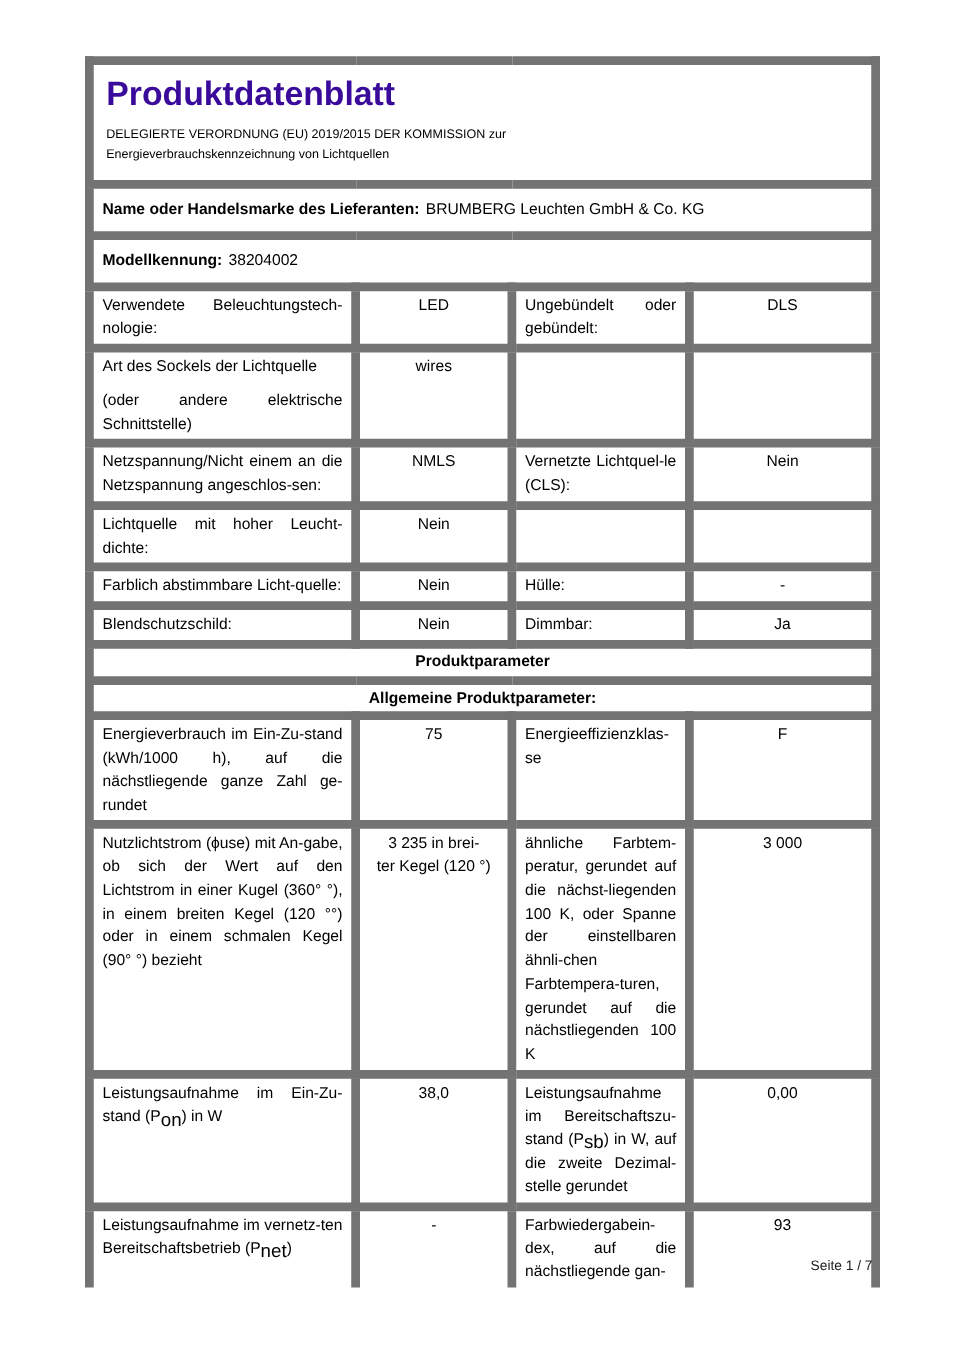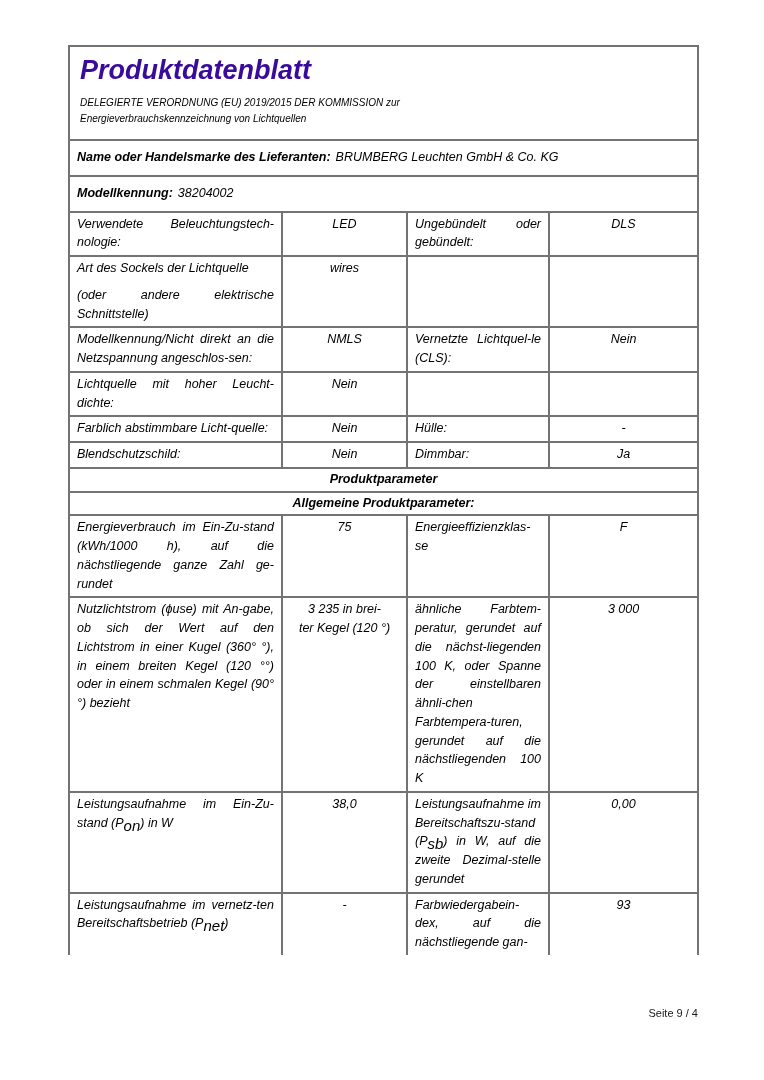--- a/index.html
+++ b/index.html
@@ -14,25 +14,24 @@
   }
   .sheet { position: absolute; left: 68px; top: 45px; width: 630px; }
   table.doc {
     border-collapse: collapse;
     table-layout: fixed;
     width: 629px;
     font-size: 12.5px;
     line-height: 1.5;
   }
   table.doc td {
-    border: 2px solid #737373;
+    border: 7px solid #737373;
     vertical-align: top;
     padding: 2px 7px 3px 7px;
     overflow: hidden;
-    font-style: italic;
   }
   .hdrblock { padding: 8px 10px 13px 10px !important; }
   h1.title {
     margin: 0 0 9px 0;
     font-size: 27px;
     font-weight: bold;
     line-height: 1.15;
   }
   .subline { display: block; font-size: 10px; line-height: 1.55; }
   tr.labelrow td { padding: 7px 7px 8px 7px; }
@@ -96,21 +95,21 @@
     <tr>
       <td class="param">
         <div>Art des Sockels der Lichtquelle</div>
         <div class="para2">(oder andere elektrische Schnittstelle)</div>
       </td>
       <td class="center">wires</td>
       <td></td>
       <td></td>
     </tr>
     <tr>
-      <td class="param">Modellkennung/Nicht direkt an die Netzspannung angeschlos-sen:</td>
+      <td class="param">Netzspannung/Nicht einem an die Netzspannung angeschlos-sen:</td>
       <td class="center">NMLS</td>
       <td class="param">Vernetzte Lichtquel-le (CLS):</td>
       <td class="center">Nein</td>
     </tr>
     <tr>
       <td class="param">Lichtquelle mit hoher Leucht-dichte:</td>
       <td class="center">Nein</td>
       <td></td>
       <td></td>
     </tr>
@@ -163,14 +162,14 @@
       <td class="param">
         <span>Leistungsaufnahme im vernetz-ten Bereitschaftsbetrieb (P</span><sub>net</sub><span>)</span>
       </td>
       <td class="center">-</td>
       <td class="param">Farbwiedergabein-dex, auf die nächstliegende gan-</td>
       <td class="center">93</td>
     </tr>
   </tbody>
     </table>
 
-  <div class="footer">Seite 9 / 4</div>
+  <div class="footer">Seite 1 / 7</div>
 </div>
 
 </body></html>

